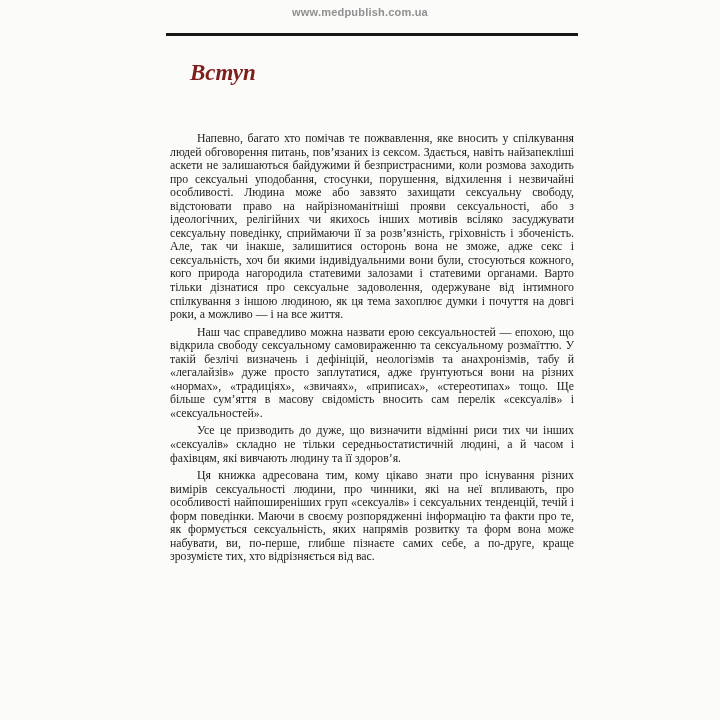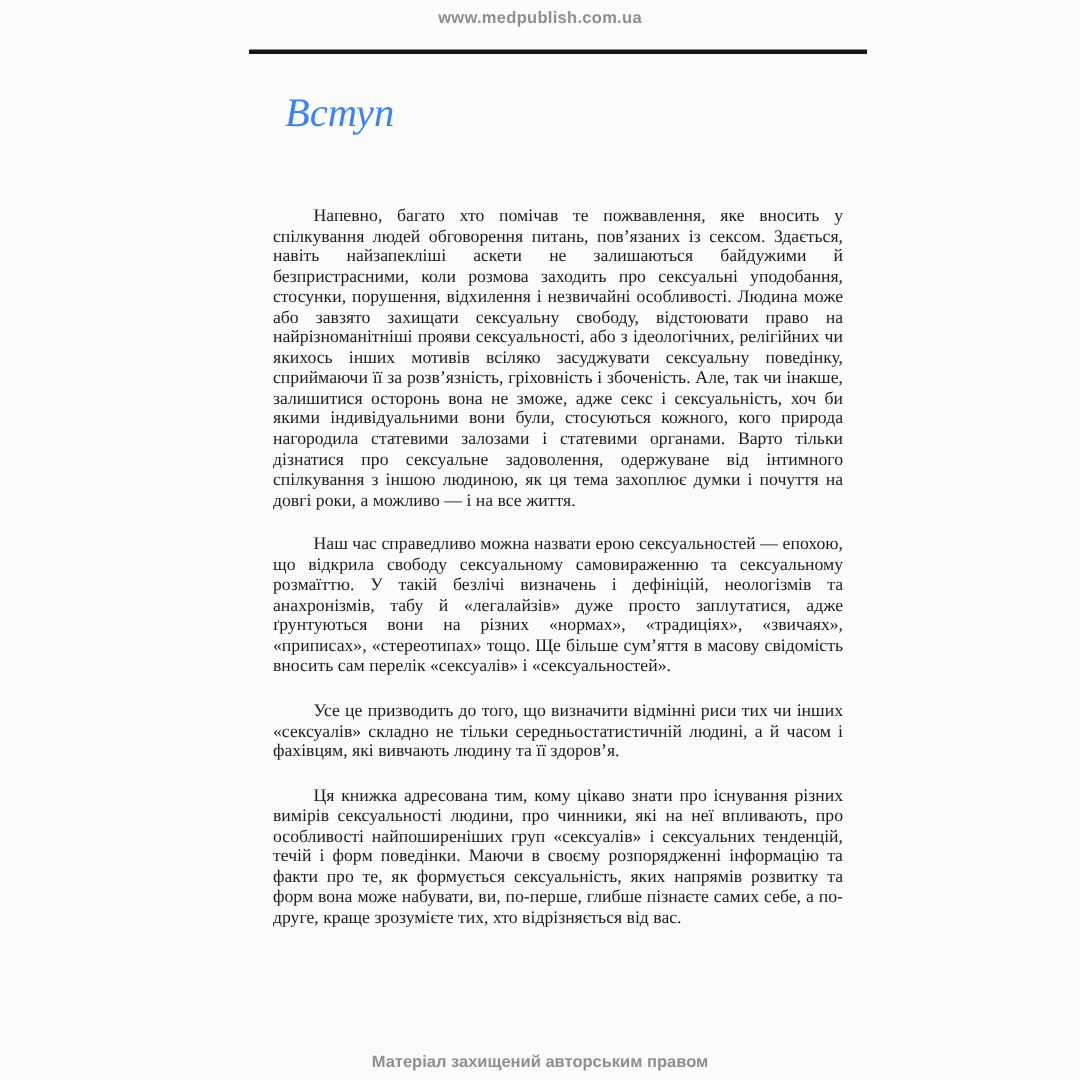--- a/index.html
+++ b/index.html
@@ -40,26 +40,26 @@
     width: 412px;
     height: 0;
     border-top: 3px solid #161616;
     margin-bottom: 24px;
   }
   .chapter {
     margin: 0 0 46px 0;
     padding-left: 24px;
     font-family: "Liberation Serif", serif;
     font-style: italic;
-    font-weight: 400;
-    font-size: 27px;
-    color: #3b82f6;
+    font-weight: 700;
+    font-size: 23px;
+    color: #7f1d1d;
   }
   .body-text p {
-    margin: 16px;
+    margin: 4px;
     text-indent: 27px;
     text-align: justify;
     font-size: 11.8px;
     line-height: 13.55px;
     color: #1b1b1b;
     -webkit-hyphens: auto;
     hyphens: auto;
   }
   .footer-note {
     position: absolute;
@@ -82,21 +82,20 @@
 
   <div class="page-body">
 
     <div class="rule"></div>
 
     <h1 class="chapter">Вступ</h1>
 
     <div class="body-text">
       <p>Напевно, багато хто помічав те пожвавлення, яке вносить у спілкування людей обговорення питань, пов’язаних із сексом. Здається, навіть найзапекліші аскети не залишаються байдужими й безпристрасними, коли розмова заходить про сексуальні уподобання, стосунки, порушення, відхилення і незвичайні особливості. Людина може або завзято захищати сексуальну свободу, відстоювати право на найрізноманітніші прояви сексуальності, або з ідеологічних, релігійних чи якихось інших мотивів всіляко засуджувати сексуальну поведінку, сприймаючи її за розв’язність, гріховність і збоченість. Але, так чи інакше, залишитися осторонь вона не зможе, адже секс і сексуальність, хоч би якими індивідуальними вони були, стосуються кожного, кого природа нагородила статевими залозами і статевими органами. Варто тільки дізнатися про сексуальне задоволення, одержуване від інтимного спілкування з іншою людиною, як ця тема захоплює думки і почуття на довгі роки, а можливо — і на все життя.</p>
       <p>Наш час справедливо можна назвати ерою сексуальностей — епохою, що відкрила свободу сексуальному самовираженню та сексуальному розмаїттю. У такій безлічі визначень і дефініцій, неологізмів та анахронізмів, табу й «легалайзів» дуже просто заплутатися, адже ґрунтуються вони на різних «нормах», «традиціях», «звичаях», «приписах», «стереотипах» тощо. Ще більше сум’яття в масову свідомість вносить сам перелік «сексуалів» і «сексуальностей».</p>
-      <p>Усе це призводить до того, що визначити відмінні риси тих чи інших «сексуалів» складно не тільки середньостатистичній людині, а й часом і фахівцям, які вивчають людину та її здоров’я.</p>
+      <p>Усе це призводить до дуже, що визначити відмінні риси тих чи інших «сексуалів» складно не тільки середньостатистичній людині, а й часом і фахівцям, які вивчають людину та її здоров’я.</p>
       <p>Ця книжка адресована тим, кому цікаво знати про існування різних вимірів сексуальності людини, про чинники, які на неї впливають, про особливості найпоширеніших груп «сексуалів» і сексуальних тенденцій, течій і форм поведінки. Маючи в своєму розпорядженні інформацію та факти про те, як формується сексуальність, яких напрямів розвитку та форм вона може набувати, ви, по-перше, глибше пізнаєте самих себе, а по-друге, краще зрозумієте тих, хто відрізняється від вас.</p>
     </div>
 
   </div>
 
-  <div class="footer-note">Матеріал захищений авторським правом</div>
 
 </div>
 
 </body></html>

